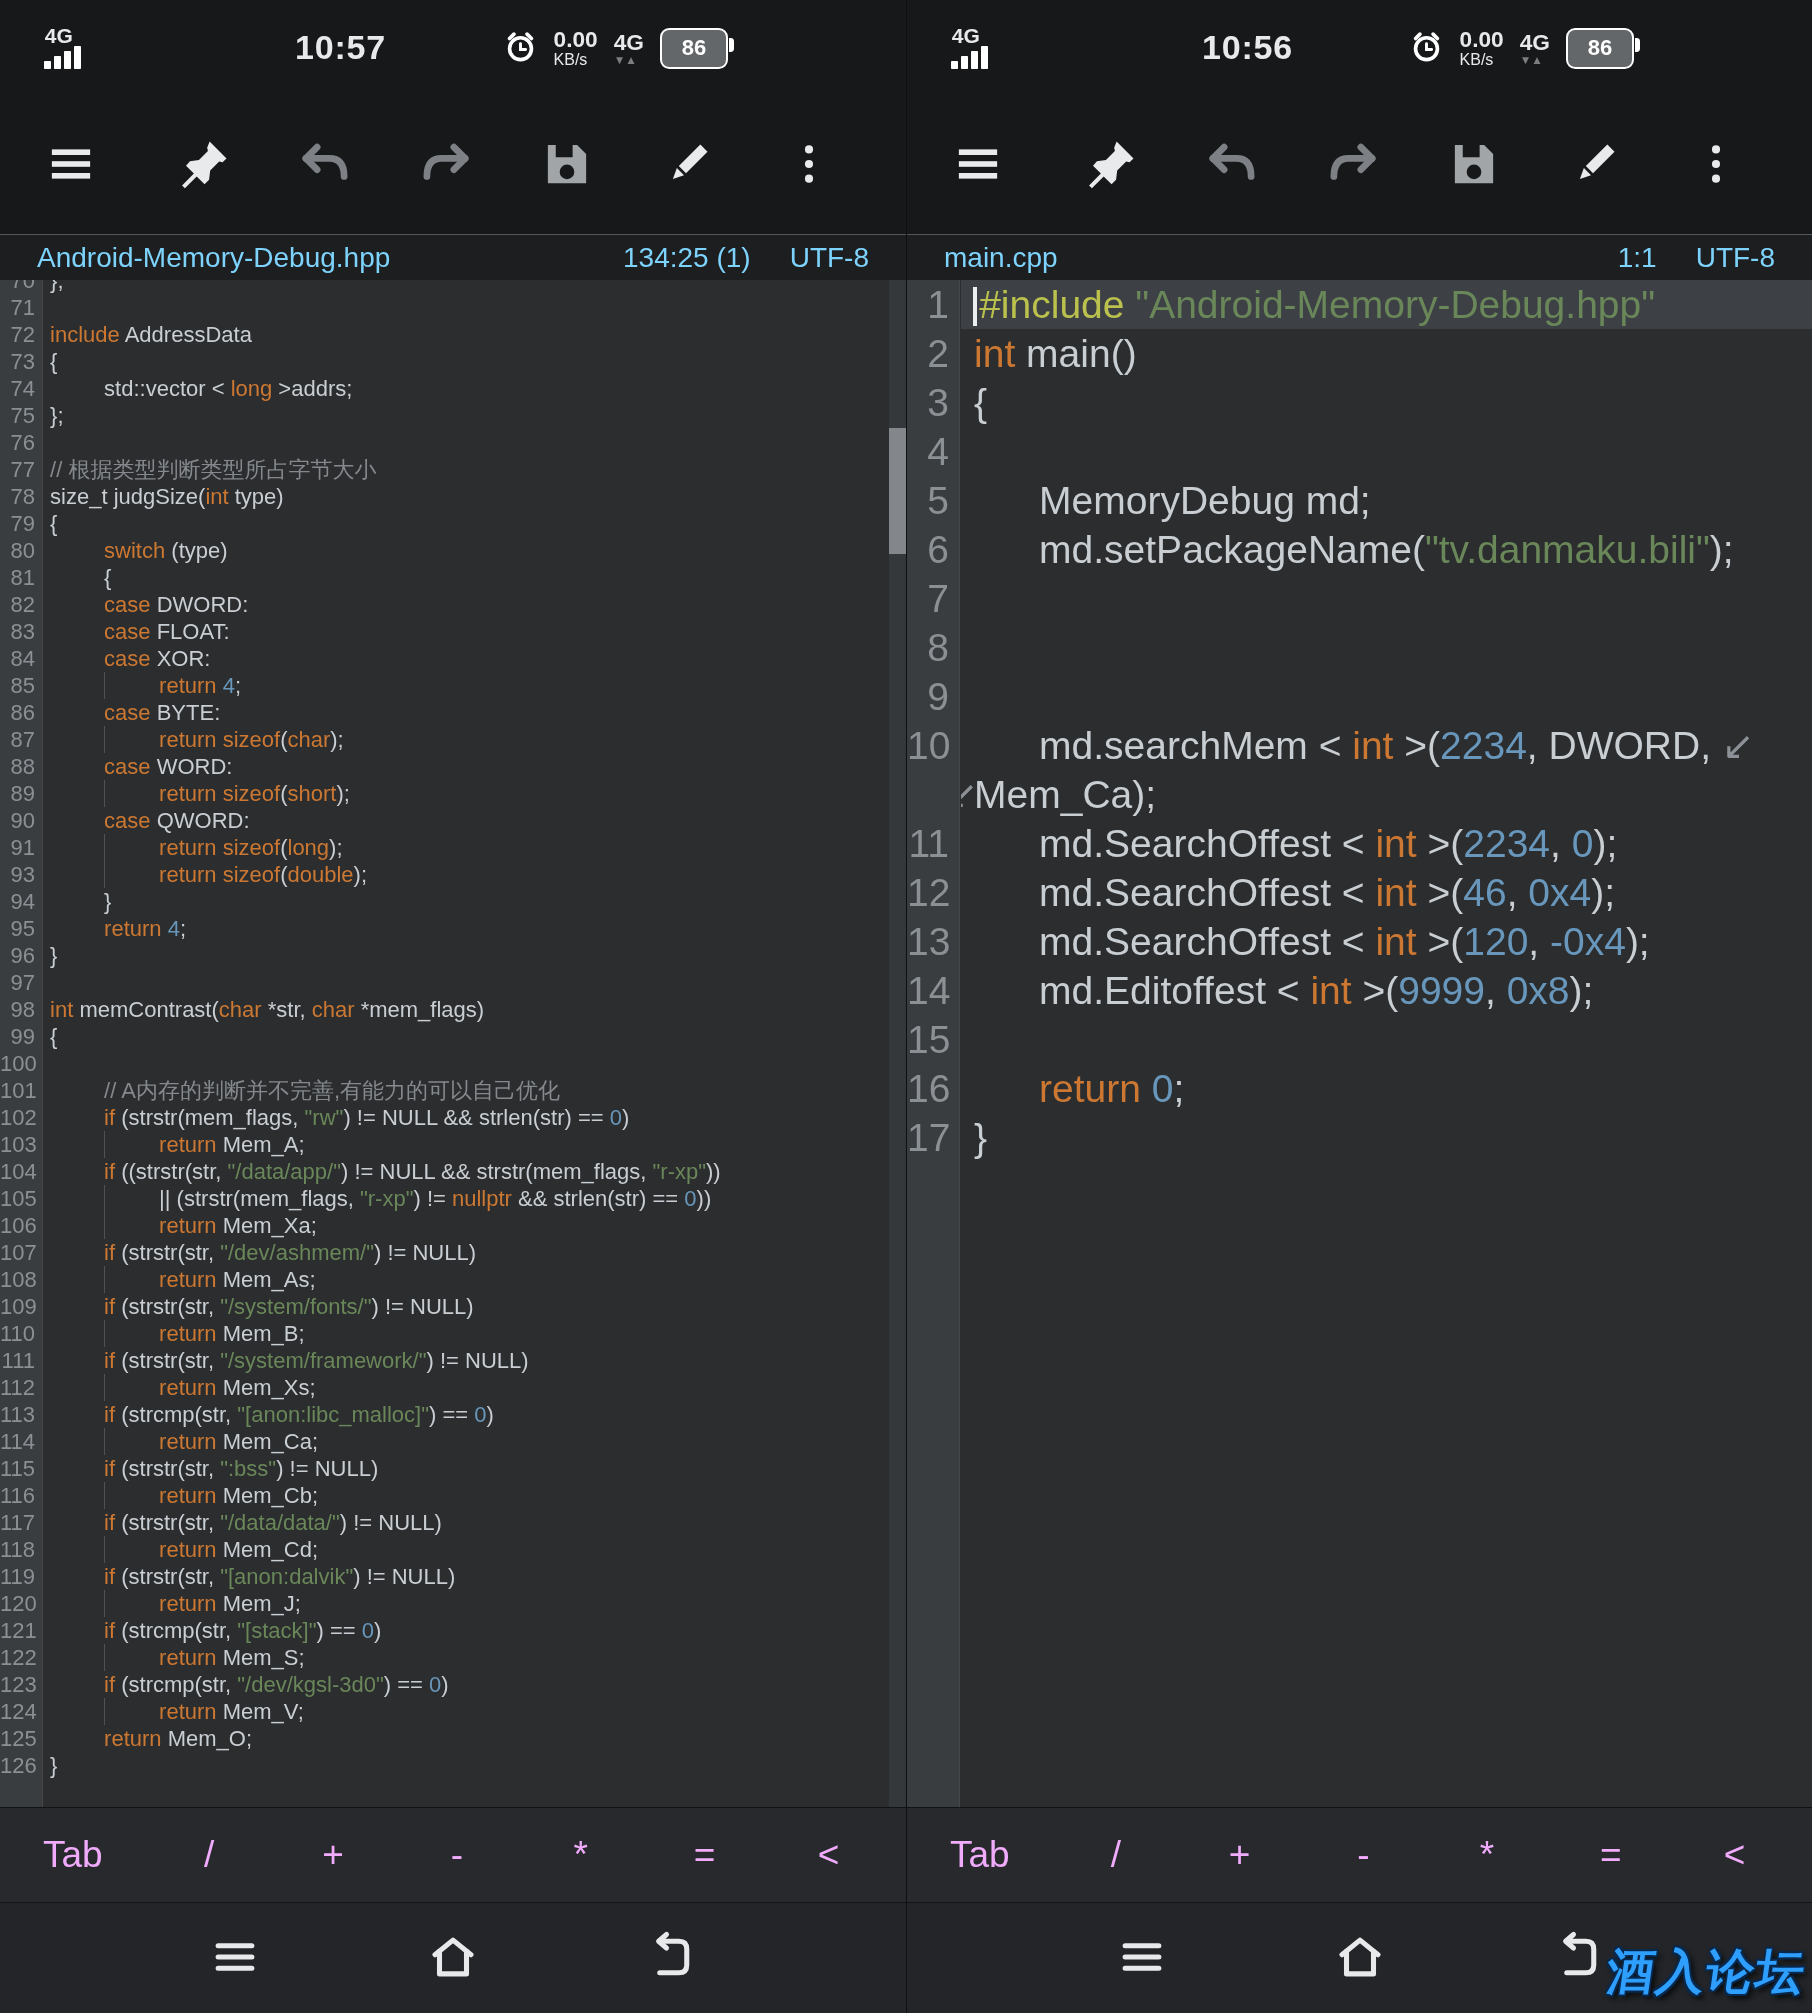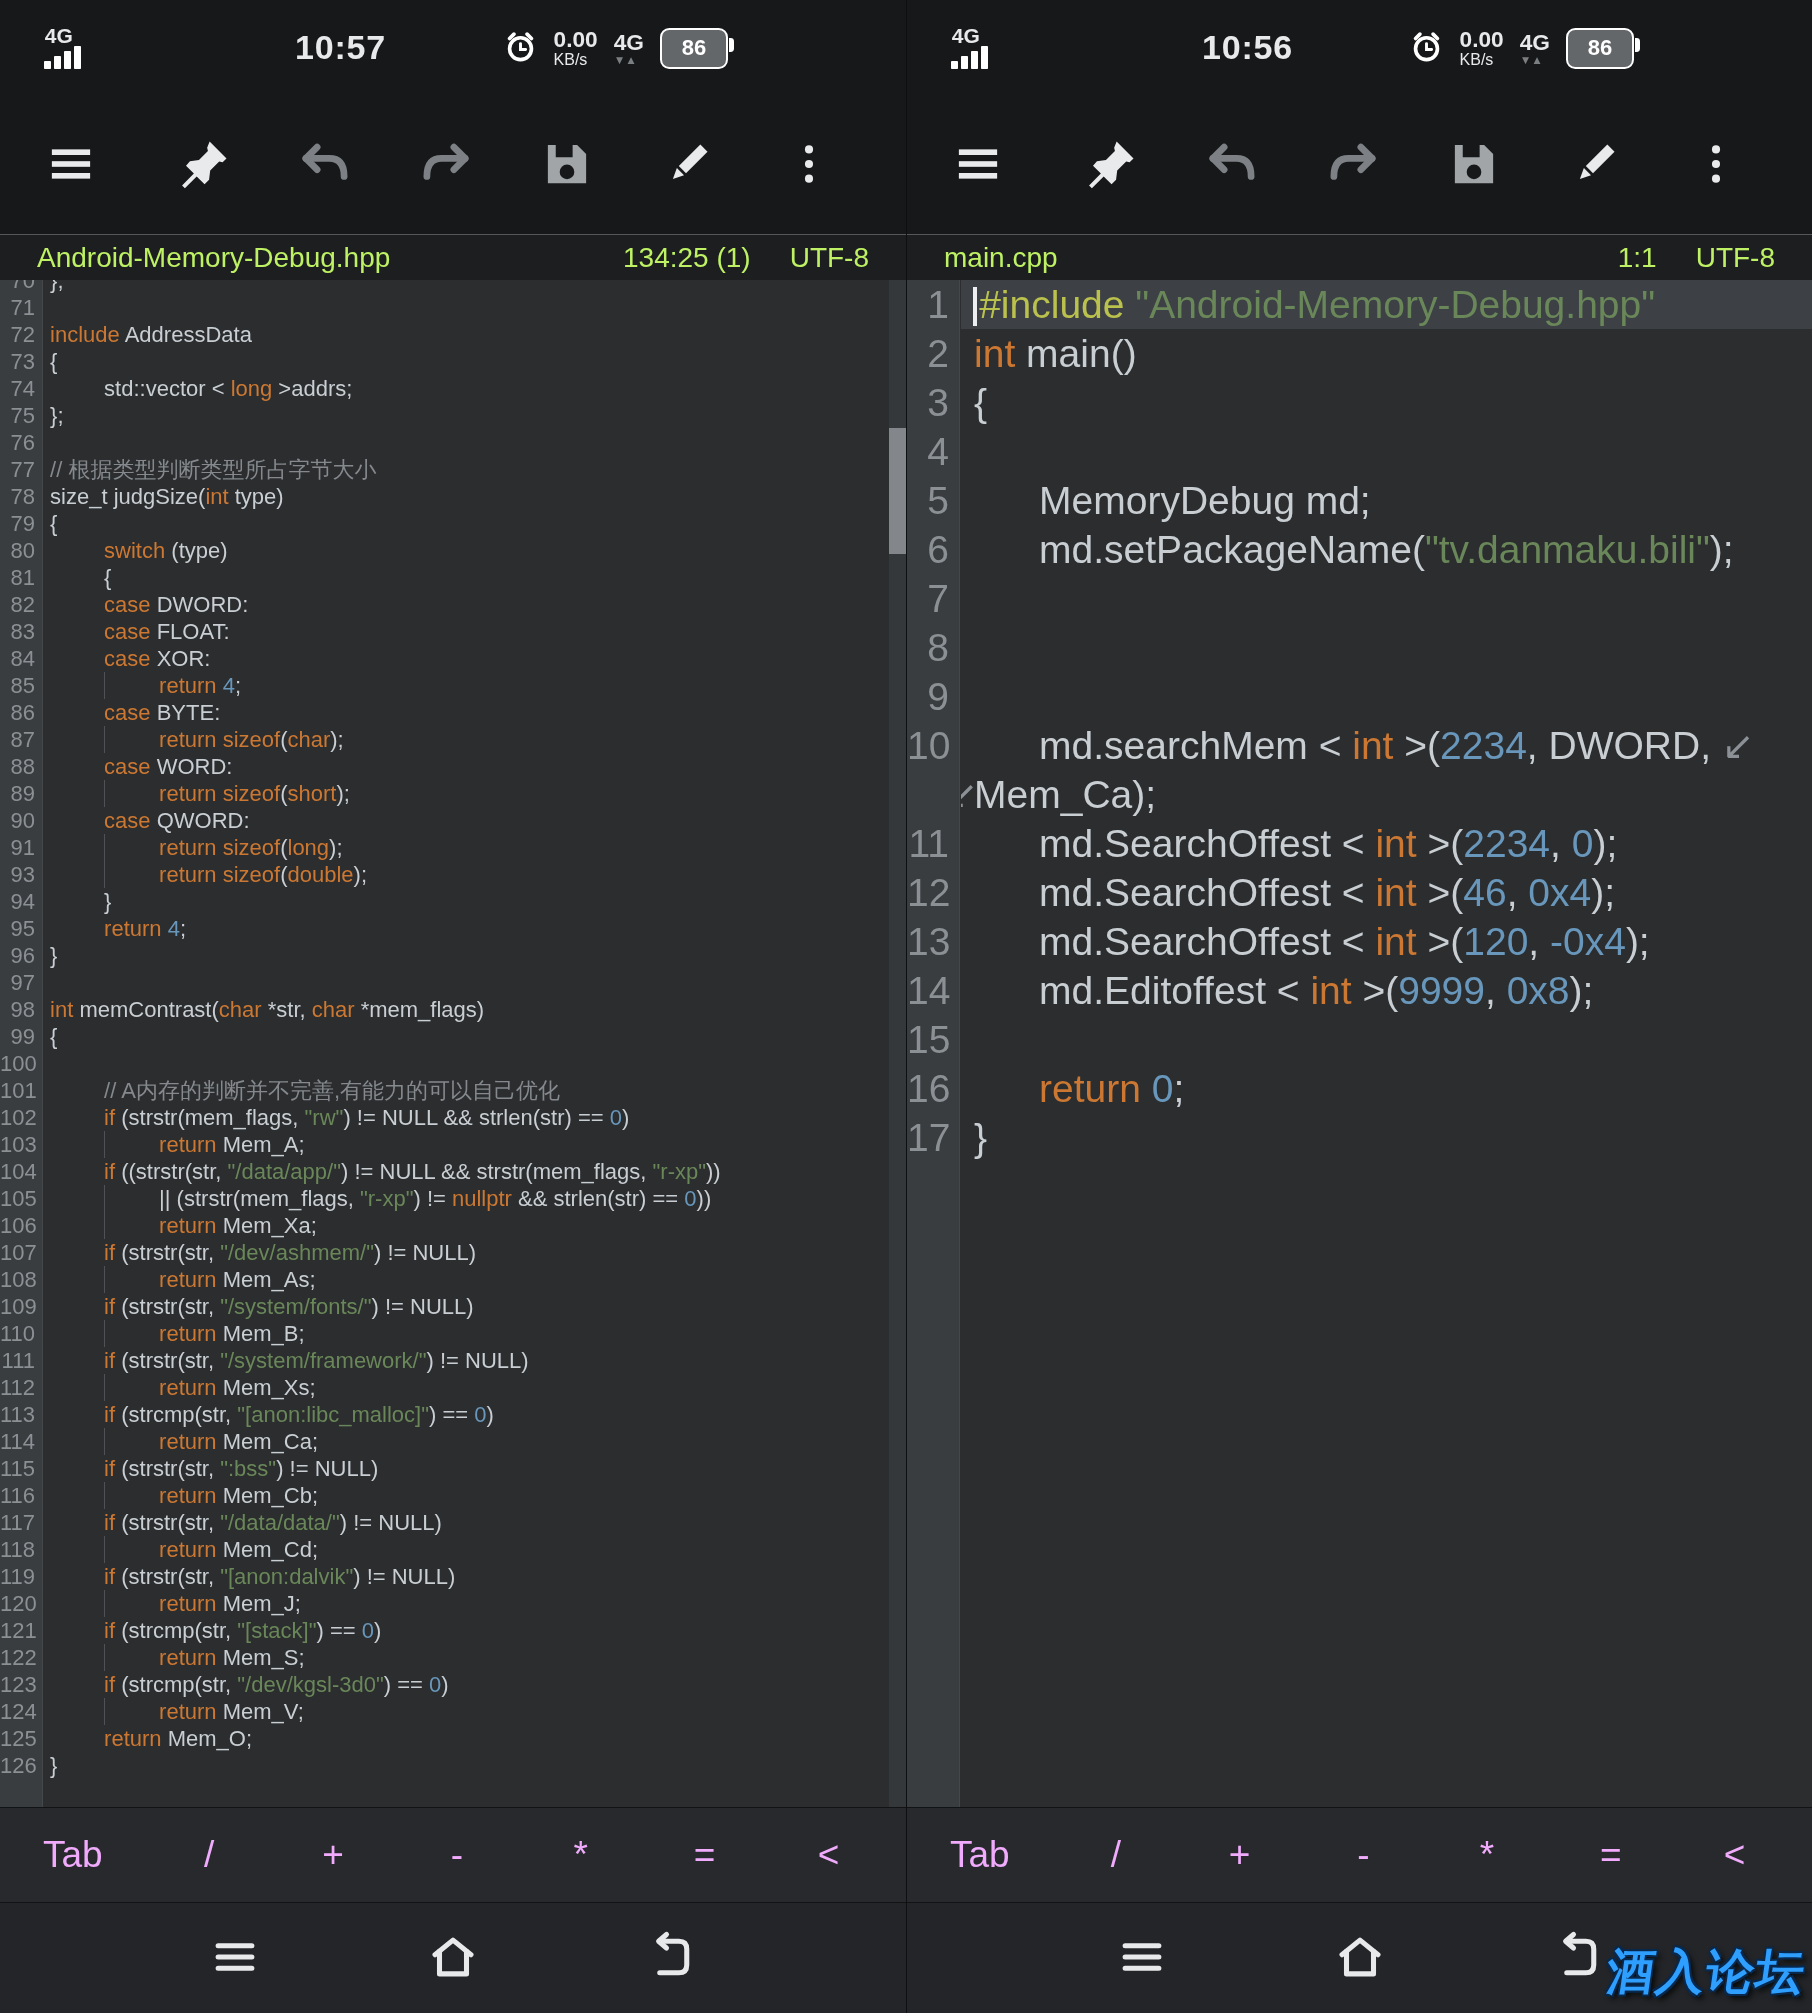--- a/index.html
+++ b/index.html
@@ -33,21 +33,21 @@
 
   
   .toolbar{height:138px;flex:none;display:flex;align-items:center;padding:0 23.5px 0 28.5px;}
   .tbtn{width:84px;height:92px;display:flex;align-items:center;justify-content:center;
         background:none;border:none;padding:0;}
   .tbtn + .tbtn{margin-left:37px;}
   .tbtn.sp{margin-left:49px;}
 
   
   .filebar{height:45px;flex:none;background:#1c1e20;border-top:1.7px solid #54585b;
-           display:flex;align-items:center;padding:0 37px;color:#bef264;font-size:28px;}
+           display:flex;align-items:center;padding:0 37px;color:#7dd3fc;font-size:28px;}
   .fname{flex:1;white-space:nowrap;overflow:hidden;}
   .fpos{margin-right:39px;}
 
   
   .code{flex:1;position:relative;overflow:hidden;background:#2b2d2f;}
   .gutter-bg{position:absolute;left:0;top:0;bottom:0;background:#3a3d40;border-right:1.7px solid #45484b;}
   .code-l .gutter-bg{width:42px;}
   .code-r .gutter-bg{width:52px;}
   .code-inner{position:relative;}
   .code-l .code-inner{margin-top:-13.4px;font-size:22px;}

